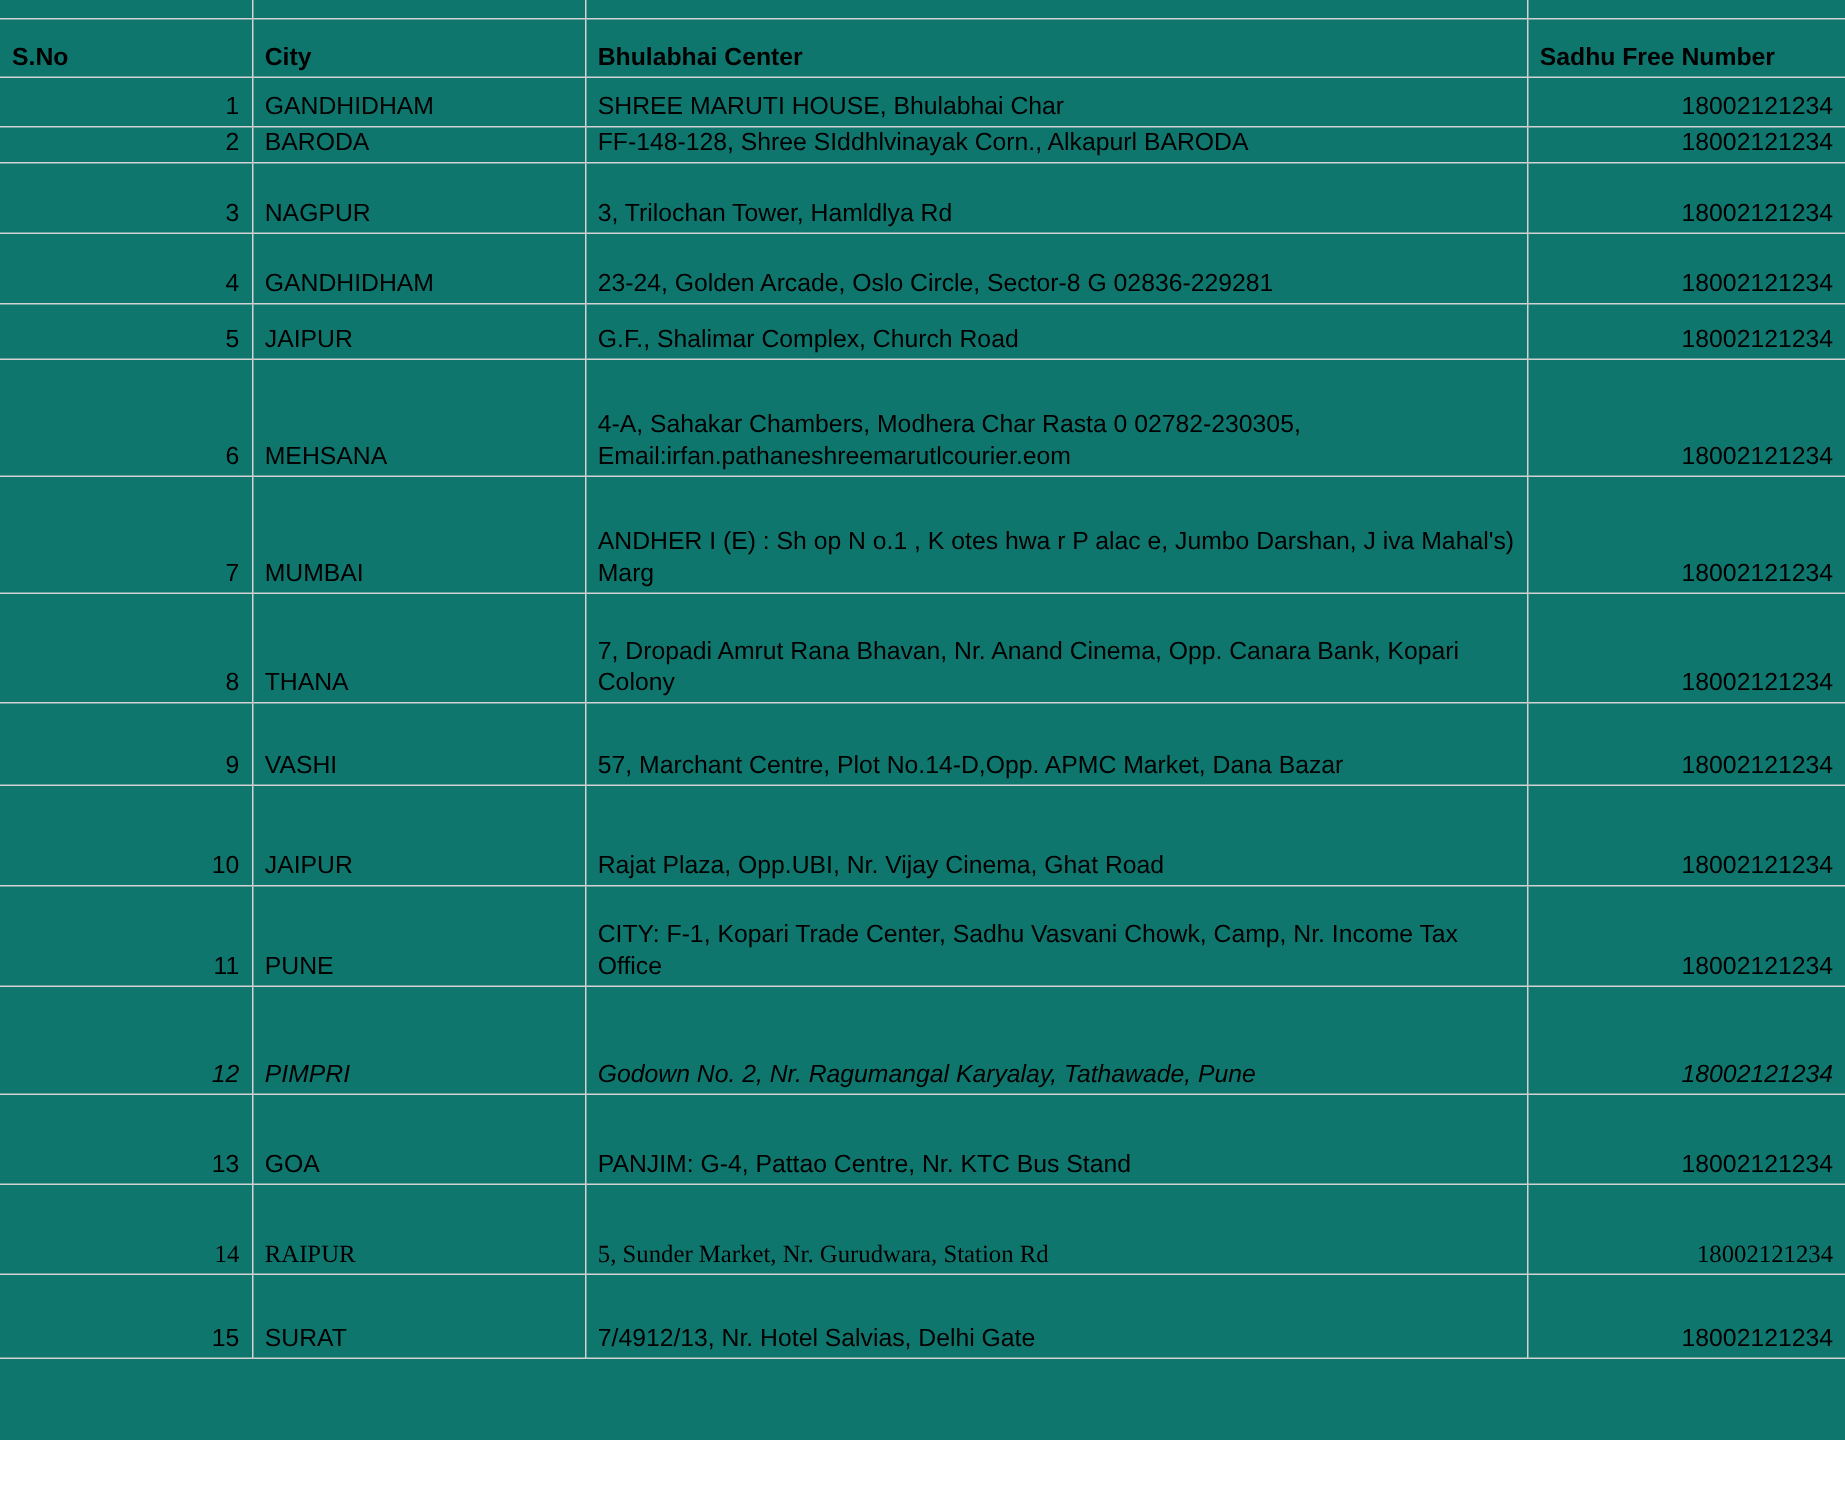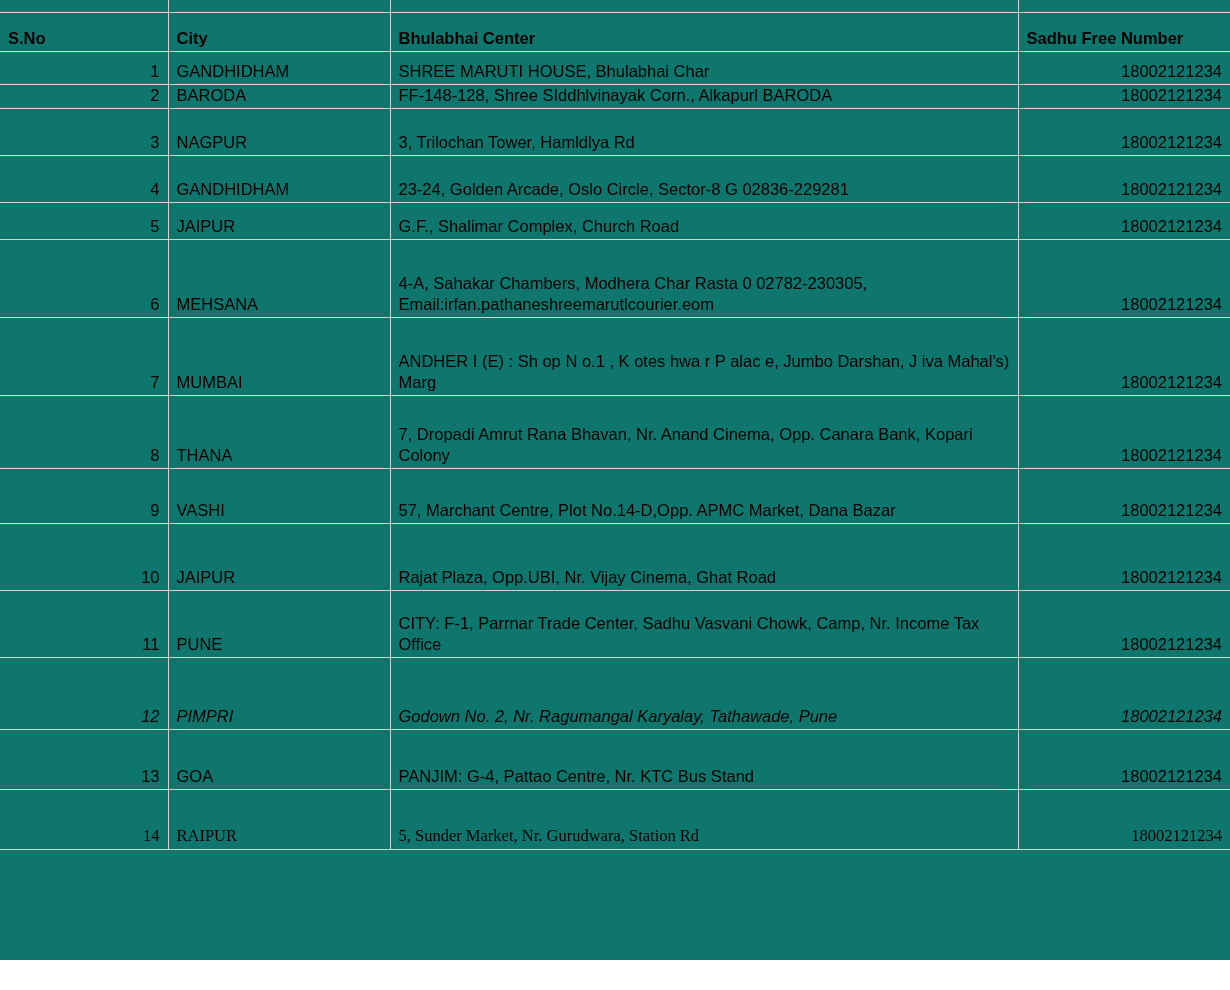--- a/index.html
+++ b/index.html
@@ -231,21 +231,21 @@
           </td>
         </tr>
         <tr class="row" style="height: 67px;">
           <td>
             <div class="pad-r cell">11</div>
           </td>
           <td>
             <div class="pad-l cell">PUNE</div>
           </td>
           <td>
-            <div class="pad-l cell">CITY: F-1, Parrnar Trade Center, Sadhu Vasvani Chowk, Camp, Nr. Income Tax Office</div>
+            <div class="pad-l cell">CITY: F-1, Kopari Trade Center, Sadhu Vasvani Chowk, Camp, Nr. Income Tax Office</div>
           </td>
           <td>
             <div class="pad-r cell">18002121234</div>
           </td>
         </tr>
         <tr class="row" style="height: 72px; font-style: italic;">
           <td>
             <div class="pad-r cell">12</div>
           </td>
           <td>
@@ -274,20 +274,34 @@
         </tr>
         <tr class="row" style="height: 60px; font-family: Liberation Serif, serif;">
           <td>
             <div class="pad-r cell">14</div>
           </td>
           <td>
             <div class="pad-l cell">RAIPUR</div>
           </td>
           <td>
             <div class="pad-l cell">5, Sunder Market, Nr. Gurudwara, Station Rd</div>
+          </td>
+          <td>
+            <div class="pad-r cell">18002121234</div>
+          </td>
+        </tr>
+        <tr class="row" style="height: 56px;">
+          <td>
+            <div class="pad-r cell">15</div>
+          </td>
+          <td>
+            <div class="pad-l cell">SURAT</div>
+          </td>
+          <td>
+            <div class="pad-l cell">7/4912/13, Nr. Hotel Salvias, Delhi Gate</div>
           </td>
           <td>
             <div class="pad-r cell">18002121234</div>
           </td>
         </tr>
       </tbody>
   </table>
 </div>
 
 </body></html>

